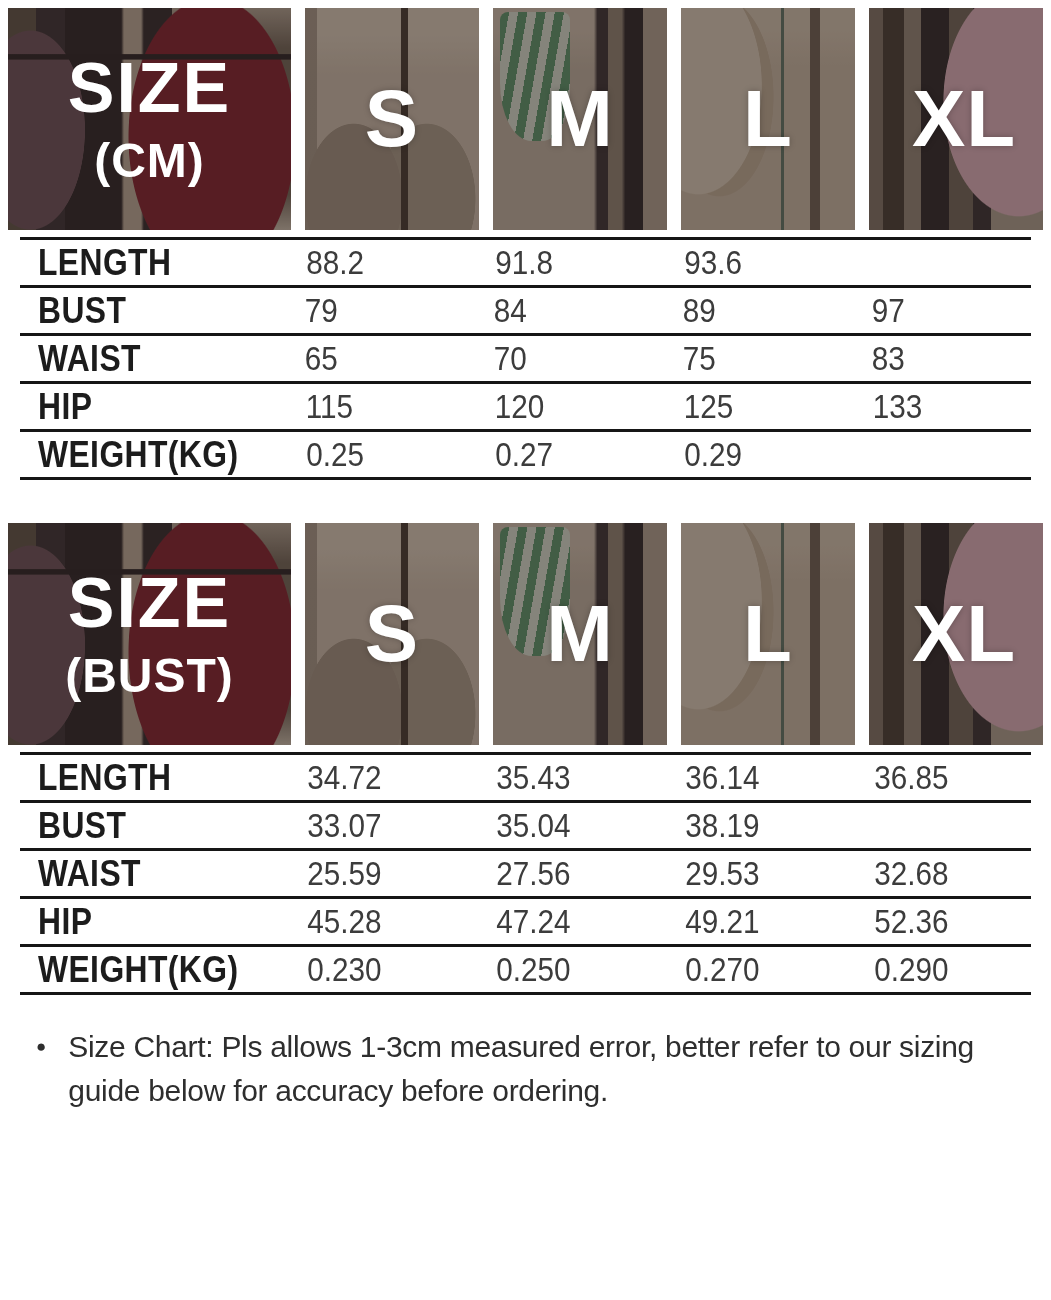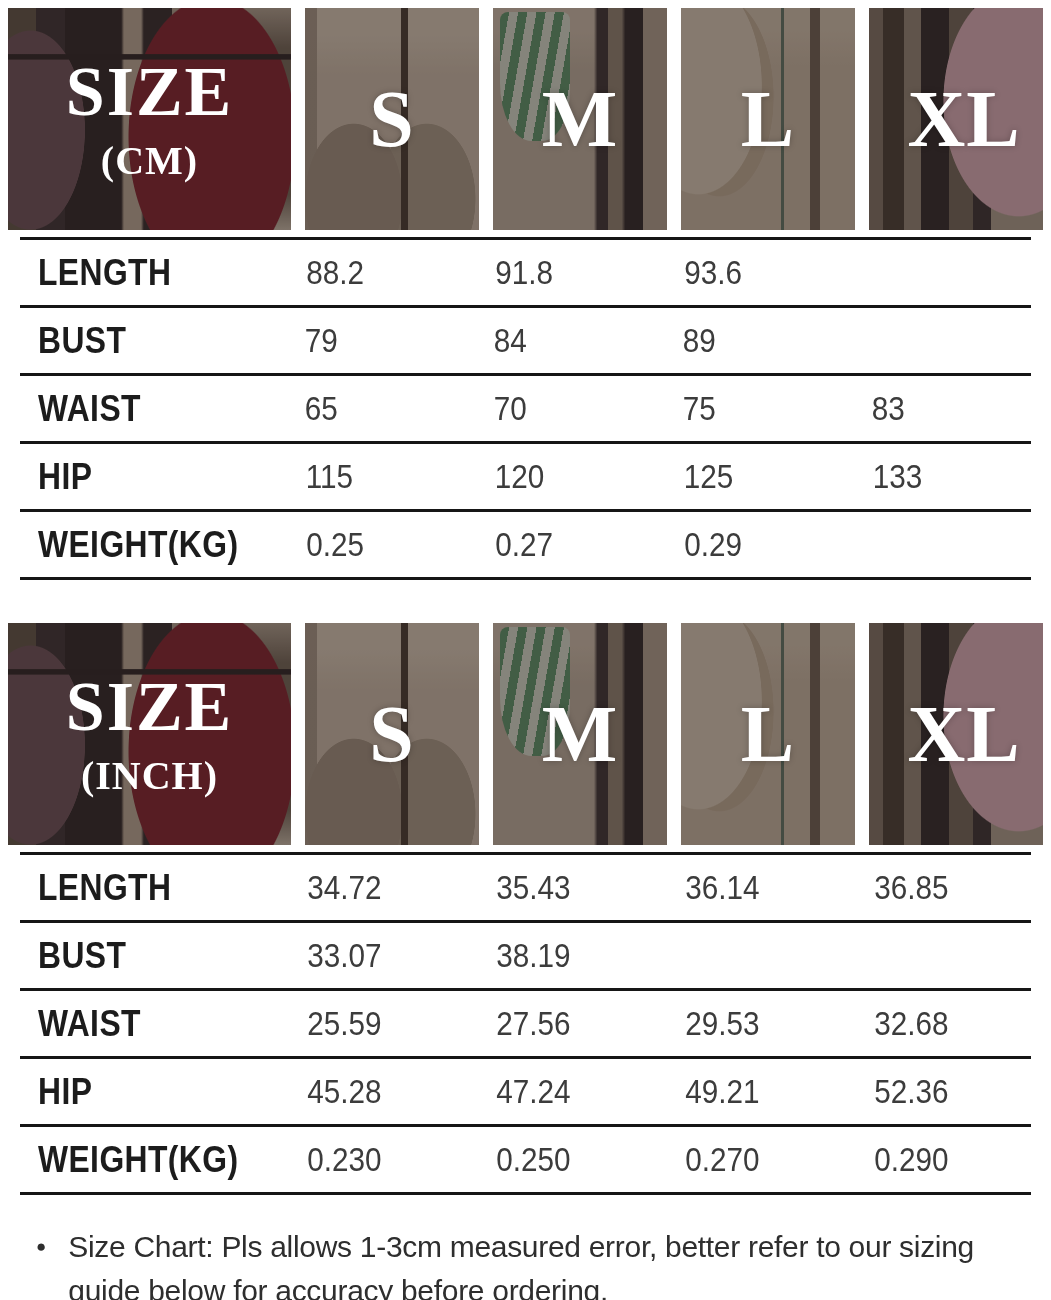--- a/index.html
+++ b/index.html
@@ -3,29 +3,29 @@
 <meta charset="utf-8">
 <style>
   * { margin:0; padding:0; box-sizing:border-box; }
   html,body { width:1051px; height:1300px; background:#ffffff; overflow:hidden;
               font-family:"Liberation Sans", sans-serif; }
   .page { width:1051px; height:1300px; padding:8px; background:#fff; }
 
   
   .hdr-grid { display:grid; grid-template-columns:283px 174px 174px 174px 174px;
               column-gap:14px; height:222px; }
-  .photo { position:relative; overflow:hidden; background-color:#7a6c60;font-family:Liberation Serif, serif; }
+  .photo { position:relative; overflow:hidden; background-color:#7a6c60; }
   .photo::after { content:""; position:absolute; inset:0; background:rgba(33,24,18,.42); }
   .photo .letter, .photo .hdr-text { position:relative; z-index:2; }
   .photo { display:flex; align-items:center; justify-content:center; }
   .letter { color:#fff; font-size:80px; font-weight:700; letter-spacing:1px;
             text-shadow:0 0 6px rgba(0,0,0,.25); }
   .hdr-text { display:flex; flex-direction:column; align-items:center; gap:14px; }
   .t-size { color:#fff; font-size:70px; font-weight:700; letter-spacing:2px; line-height:1; }
-  .t-unit { color:#fff; font-size:40px; font-weight:700; letter-spacing:1px; line-height:1; }
+  .t-unit { color:#fff; font-size:48px; font-weight:700; letter-spacing:1px; line-height:1; }
 
   
   .p-size { background-color:#6f6257;
     background-image:
       linear-gradient(180deg, rgba(0,0,0,0) 20.5%, #2b2326 21%, #2b2326 23%, rgba(0,0,0,0) 23.5%),
       radial-gradient(90px 150px at 72% 58%, #7e2230 92%, rgba(126,34,48,0) 93%),
       radial-gradient(60px 110px at 8% 55%, #6a4f58 90%, rgba(106,79,88,0) 91%),
       linear-gradient(90deg, #5d5148 0 10%, #3c3136 10% 20%, #2d2529 20% 40%, #b4a393 41% 47%, #332a2e 48% 58%, rgba(0,0,0,0) 58%),
       linear-gradient(180deg, rgba(176,162,148,.9) 0%, rgba(176,162,148,0) 18%),
       linear-gradient(0deg, rgba(196,184,170,.95) 0%, rgba(196,184,170,0) 16%); }
@@ -52,21 +52,21 @@
       linear-gradient(180deg, #c9baa9 0 10%, rgba(0,0,0,0) 26%); }
   .p-xl { background-color:#6e6258;
     background-image:
       radial-gradient(85px 130px at 86% 42%, #d3a8b4 88%, rgba(0,0,0,0) 89%),
       linear-gradient(90deg, #7c6f64 0 8%, #473d36 8% 20%, #8e8074 20% 30%, #2f292c 30% 46%, #6f6258 46% 60%, #393134 60% 70%, rgba(0,0,0,0) 70%),
       linear-gradient(0deg, #a5988a 0 10%, rgba(0,0,0,0) 18%); padding-left: 16px; }
 
   
   .rows { margin:7px 12px 0 12px; border-top:3px solid #161616; }
   .row { display:grid; grid-template-columns:268px 174px 174px 174px 174px; column-gap:15px;
-         height:68px; align-items:center; border-bottom:3px solid #161616; }
+         height:48px; align-items:center; border-bottom:3px solid #161616; }
   .lbl { padding-left:18px; }
   .lbl span { display:inline-block; transform:scaleX(.86); transform-origin:left center;
               font-weight:700; font-size:37px; letter-spacing:.5px; color:#1c1c1c; white-space:nowrap; }
   .val { }
   .val span { display:inline-block; transform:scaleX(.9); transform-origin:center;
               font-size:33px; color:#3c3c3c; white-space:nowrap; }
 
   .tbl2 { margin-top:43px; }
 
   
@@ -106,20 +106,21 @@
       <div class="lbl"><span>LENGTH</span></div>
       <div class="val"><span>88.2</span></div>
       <div class="val"><span>91.8</span></div>
       <div class="val"><span>93.6</span></div>
     </div>
     <div class="row">
       <div class="lbl"><span>BUST</span></div>
       <div class="val"><span>79</span></div>
       <div class="val"><span>84</span></div>
       <div class="val"><span>89</span></div>
+      <div class="val"><span>97</span></div>
     </div>
     <div class="row">
       <div class="lbl"><span>WAIST</span></div>
       <div class="val"><span>65</span></div>
       <div class="val"><span>70</span></div>
       <div class="val"><span>75</span></div>
       <div class="val"><span>83</span></div>
     </div>
     <div class="row">
       <div class="lbl"><span>HIP</span></div>
@@ -133,21 +134,21 @@
       <div class="val"><span>0.25</span></div>
       <div class="val"><span>0.27</span></div>
       <div class="val"><span>0.29</span></div>
     </div>
   </div>
 
   <div class="hdr-grid tbl2">
     <div class="photo p-size">
       <div class="hdr-text">
         <span class="t-size">SIZE</span>
-        <span class="t-unit">(INCH)</span>
+        <span class="t-unit">(BUST)</span>
       </div>
     </div>
     <div class="photo p-s">
       <span class="letter">S</span>
     </div>
     <div class="photo p-m">
       <span class="letter">M</span>
     </div>
     <div class="photo p-l">
       <span class="letter">L</span>
@@ -161,20 +162,21 @@
     <div class="row">
       <div class="lbl"><span>LENGTH</span></div>
       <div class="val"><span>34.72</span></div>
       <div class="val"><span>35.43</span></div>
       <div class="val"><span>36.14</span></div>
       <div class="val"><span>36.85</span></div>
     </div>
     <div class="row">
       <div class="lbl"><span>BUST</span></div>
       <div class="val"><span>33.07</span></div>
+      <div class="val"><span>35.04</span></div>
       <div class="val"><span>38.19</span></div>
     </div>
     <div class="row">
       <div class="lbl"><span>WAIST</span></div>
       <div class="val"><span>25.59</span></div>
       <div class="val"><span>27.56</span></div>
       <div class="val"><span>29.53</span></div>
       <div class="val"><span>32.68</span></div>
     </div>
     <div class="row">

